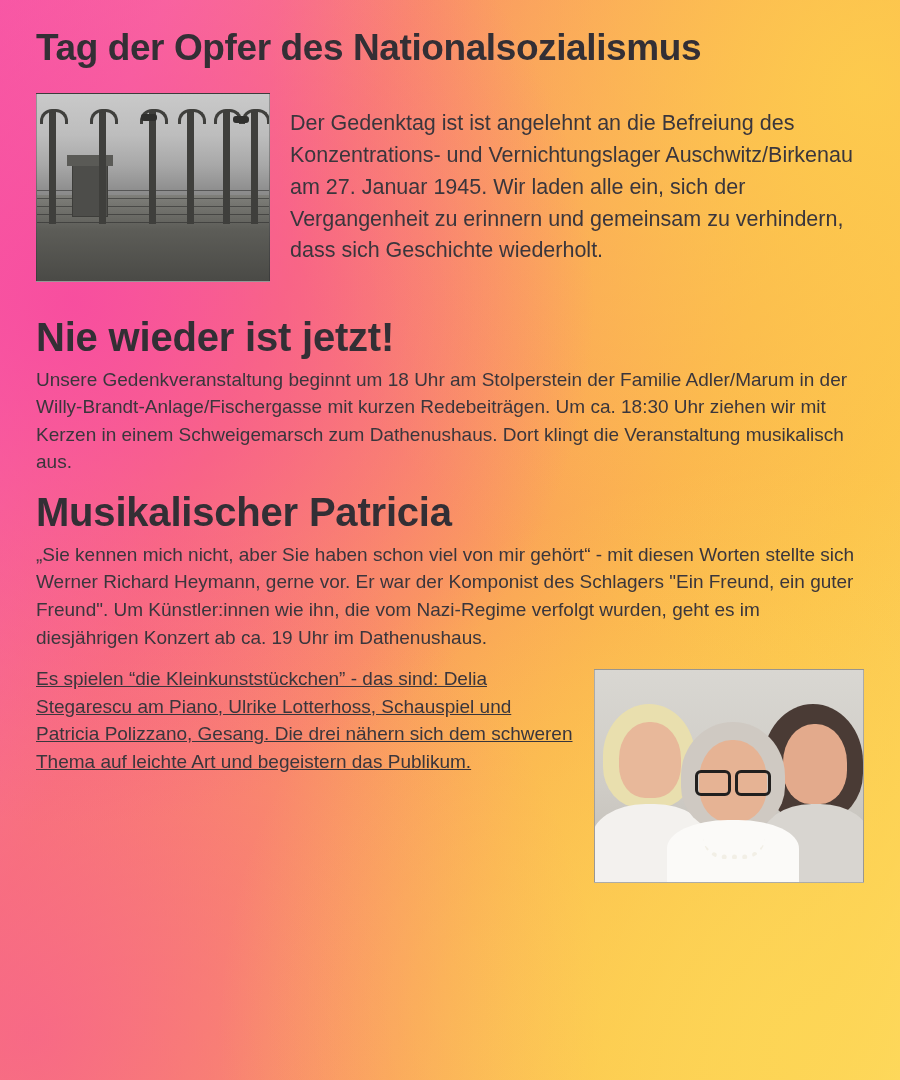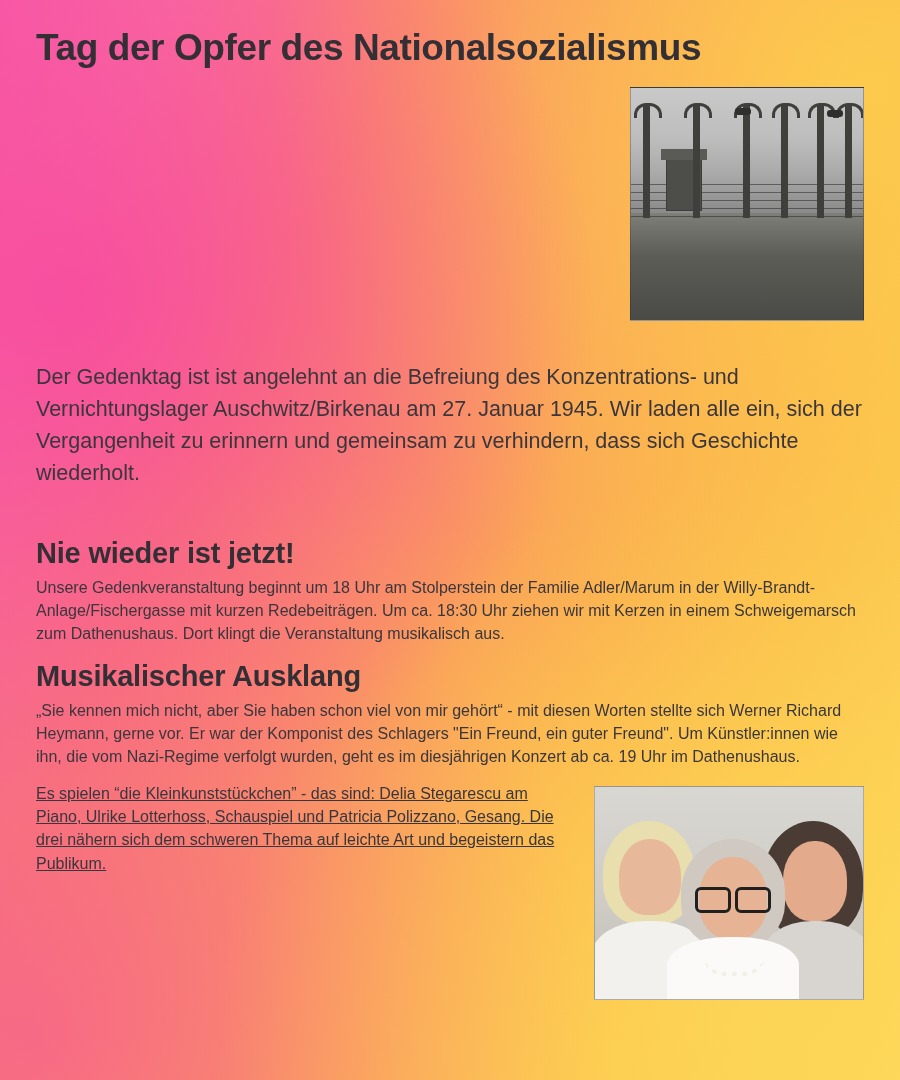--- a/index.html
+++ b/index.html
@@ -47,35 +47,34 @@
   }
   h1.title {
     font-size: 37px;
     line-height: 1.1;
     font-weight: bold;
     letter-spacing: -0.4px;
     margin: 0 0 18px 0;
     color: #332f35;
   }
   h2.heading {
-    font-size: 29px;
+    font-size: 40px;
     font-weight: bold;
     letter-spacing: -0.2px;
     margin: 0 0 6px 0;
     color: #332f35;
   }
   .section {
     margin-bottom: 6px;
   }
   .intro-block {
     display: flex;
-    align-items: flex-end;
+    align-items: center;
     gap: 20px;
     margin-bottom: 26px;
-    flex-direction: column;
   }
   .photo-auschwitz {
     width: 232px;
     height: 187px;
     flex: 0 0 232px;
     border: 1px solid rgba(0,0,0,0.25);
     position: relative;
     overflow: hidden;
     background: linear-gradient(180deg,
         #c9c9c9 0%,
@@ -143,21 +142,21 @@
     right: 0;
     height: 1px;
     background: rgba(40,40,40,0.55);
   }
   .intro-text {
     font-size: 21.5px;
     line-height: 1.48;
     color: #3a363c;
   }
   .body-text {
-    font-size: 16px;
+    font-size: 19px;
     line-height: 1.45;
     color: #3a363c;
     margin: 0 0 14px 0;
   }
   .music-flow {
     margin-top: 2px;
     text-decoration: underline;
   }
   .photo-trio {
     float: right;
@@ -246,21 +245,21 @@
     </div>
     <p class="intro-text">Der Gedenktag ist ist angelehnt an die Befreiung des Konzentrations- und Vernichtungslager Auschwitz/Birkenau am 27. Januar 1945.  Wir laden alle ein, sich der Vergangenheit zu erinnern und gemeinsam zu verhindern, dass sich Geschichte wiederholt.</p>
   </div>
 
   <div class="section">
     <h2 class="heading">Nie wieder ist jetzt!</h2>
     <p class="body-text">Unsere Gedenkveranstaltung beginnt um 18 Uhr am Stolperstein der Familie Adler/Marum in der Willy-Brandt-Anlage/Fischergasse mit kurzen Redebeiträgen. Um ca. 18:30 Uhr ziehen wir mit Kerzen in einem Schweigemarsch zum Dathenushaus. Dort klingt die Veranstaltung musikalisch aus.</p>
   </div>
 
   <div class="section clearfix">
-    <h2 class="heading">Musikalischer Ausklang</h2>
+    <h2 class="heading">Musikalischer Patricia</h2>
     <p class="body-text">„Sie kennen mich nicht, aber Sie haben schon viel von mir gehört“ - mit diesen Worten stellte sich Werner Richard Heymann, gerne vor. Er war der Komponist des Schlagers "Ein Freund, ein guter Freund". Um Künstler:innen wie ihn, die vom Nazi-Regime verfolgt wurden, geht es im diesjährigen Konzert ab ca. 19 Uhr im Dathenushaus.</p>
 
     <div class="photo-trio" aria-label="Farbfoto von drei laechelnden Kuenstlerinnen nebeneinander">
       <div class="hair trio-l-hair"></div>
       <div class="head trio-l-head"></div>
       <div class="body trio-l-body"></div>
 
       <div class="hair trio-r-hair"></div>
       <div class="head trio-r-head"></div>
       <div class="body trio-r-body"></div>

